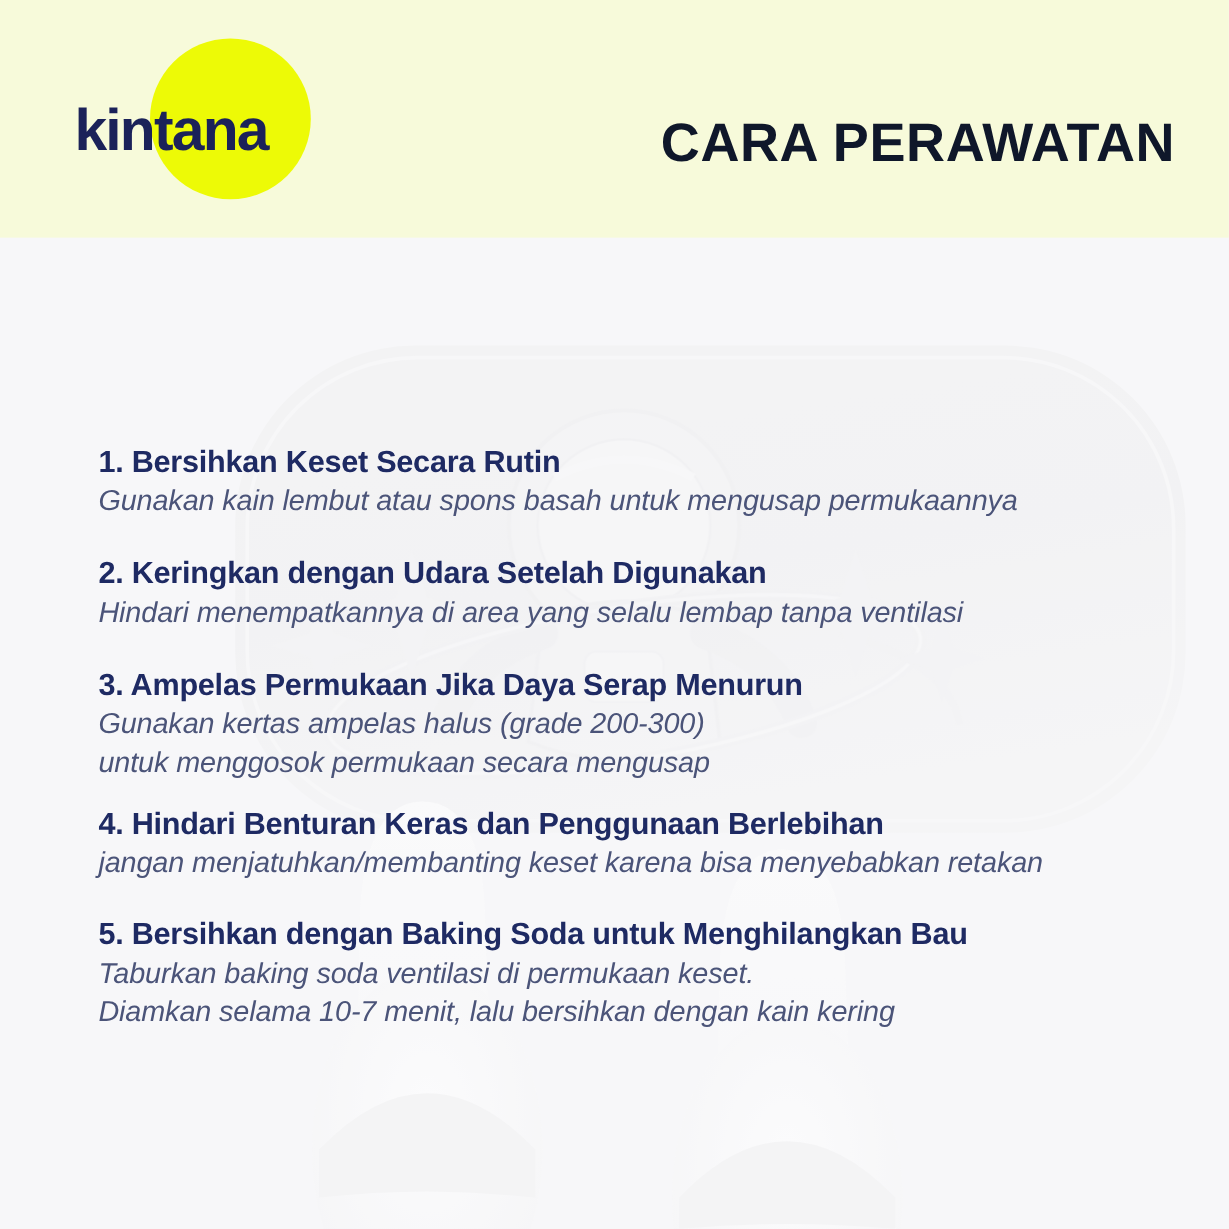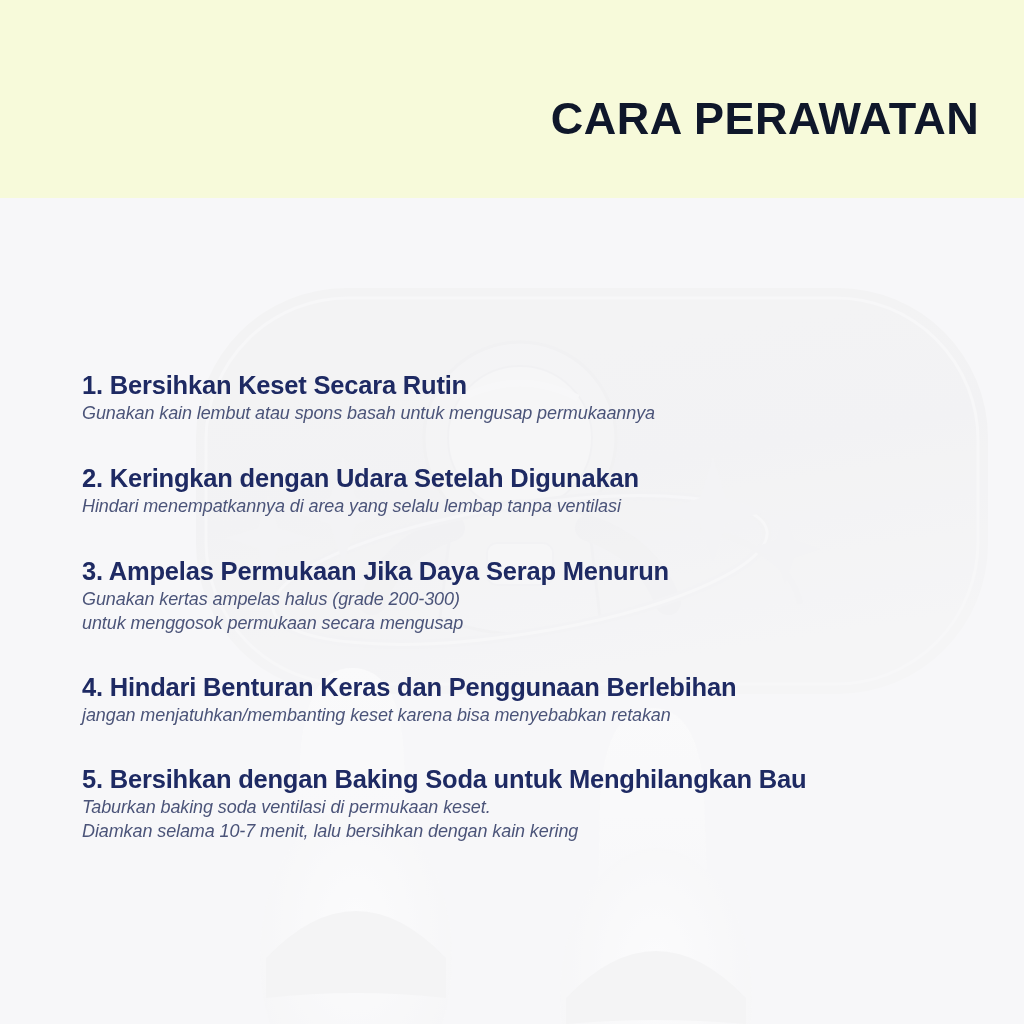--- a/index.html
+++ b/index.html
@@ -81,21 +81,21 @@
     font-weight:700;
     color:#1e2a63;
     letter-spacing:-0.2px;
     line-height:1.18;
     white-space:nowrap;
   }
   .step-lines {
     margin-top:2px;
   }
   .step-line {
-    font-size:18px;
+    font-size:24px;
     font-style:italic;
     font-weight:400;
     color:#4b5479;
     letter-spacing:-0.1px;
     line-height:1.32;
     white-space:nowrap;
   }
 </style>
 </head>
 <body>
@@ -161,20 +161,24 @@
         <path d="M266 760 Q356 666 446 760 L446 800 Q356 790 266 800 Z" fill="#eeeeef" opacity="0.85"></path>
         <path d="M566 800 Q656 706 746 800 L746 826 Q656 818 566 826 Z" fill="#eeeeef" opacity="0.85"></path>
       </g>
 
       <rect x="0" y="0" width="1024" height="826" fill="#f8f8f9" opacity="0.52"></rect>
     </svg>
   </div>
 
   <div id="header-band">
 
+    <div id="logo-lockup">
+      <div id="logo-dot"></div>
+      <div id="logo-word">kintana</div>
+    </div>
 
     <div id="header-title">CARA PERAWATAN</div>
   </div>
 
   <div id="steps">
 
     <div class="step" style="top:172px;">
       <div class="step-title">1. Bersihkan Keset Secara Rutin</div>
       <div class="step-lines">
         <div class="step-line">Gunakan kain lembut atau spons basah untuk mengusap permukaannya</div>

